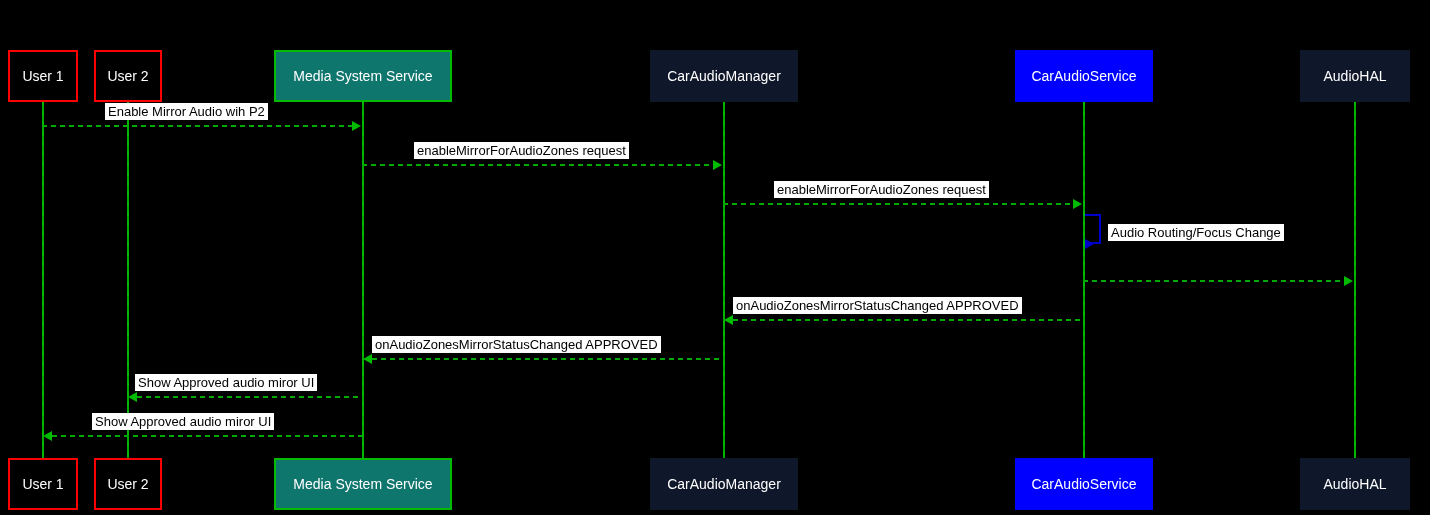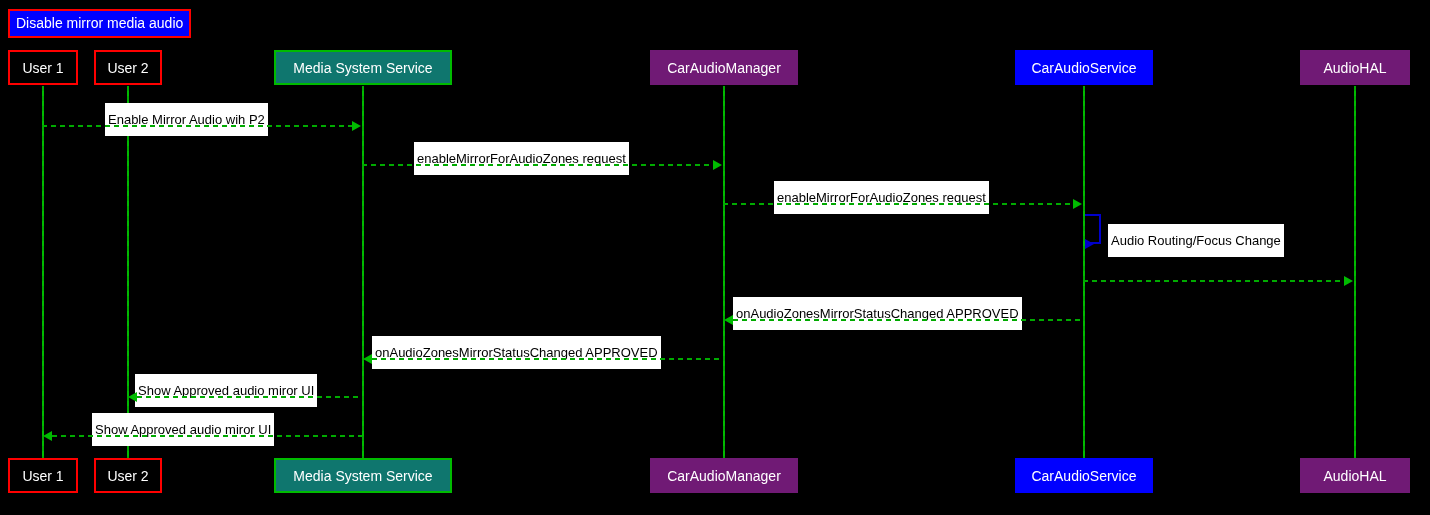--- a/index.html
+++ b/index.html
@@ -32,55 +32,55 @@
     width: 2px;
     background: #00bb00;
     
     background-image: linear-gradient(to bottom, #00aa00 0px, #00aa00 5px, rgba(0,0,0,0) 5px, rgba(0,0,0,0) 10px);
     background-size: 2px 10px;
     background-repeat: repeat-y;
   }
   .actor-box {
     position: absolute;
     box-sizing: border-box;
-    height: 35px;
+    height: 52px;
     display: flex;
     align-items: center;
     justify-content: center;
     font-size: 14px;
     white-space: nowrap;
     padding: 0 10px;
   }
   .actor-box.red {
     background: #000000;
     border: 2px solid #ff0000;
     color: #ffffff;
   }
   .actor-box.green {
     background: #0f766e;
     border: 2px solid #00bb00;
     color: #ffffff;
   }
   .actor-box.plain {
-    background: #701a75;
+    background: #0f172a;
     border: none;
     color: #ffffff;
   }
   .actor-box.blue {
     background: #0000ff;
     border: none;
     color: #ffffff;
   }
   .msg-label {
     position: absolute;
     background: #ffffff;
     color: #000000;
     font-size: 13px;
     line-height: 17px;
-    padding: 8px 3px;
+    padding: 0 3px;
     white-space: nowrap;
   }
   .arrow-line {
     position: absolute;
     height: 2px;
     background-image: linear-gradient(to right, #00aa00 0px, #00aa00 5px, rgba(0,0,0,0) 5px, rgba(0,0,0,0) 9px);
     background-size: 9px 2px;
     background-repeat: repeat-x;
   }
   .arrow-head {
@@ -112,21 +112,20 @@
     border-top: 5px solid transparent;
     border-bottom: 5px solid transparent;
     border-right: 9px solid #0000cc;
   }
 </style>
 </head>
 <body>
 
 <div id="canvas">
 
-  <div class="title-box">Disable mirror media audio</div>
 
   <div class="lifeline" style="left:42px; top:86px; height:372px;"></div>
   <div class="lifeline" style="left:127px; top:86px; height:372px;"></div>
   <div class="lifeline" style="left:362px; top:86px; height:372px;"></div>
   <div class="lifeline" style="left:723px; top:86px; height:372px;"></div>
   <div class="lifeline" style="left:1083px; top:86px; height:372px;"></div>
   <div class="lifeline" style="left:1354px; top:86px; height:372px;"></div>
 
   <div class="actor-box red" style="left:8px; top:50px; width:70px;">
     <span>User 1</span>

